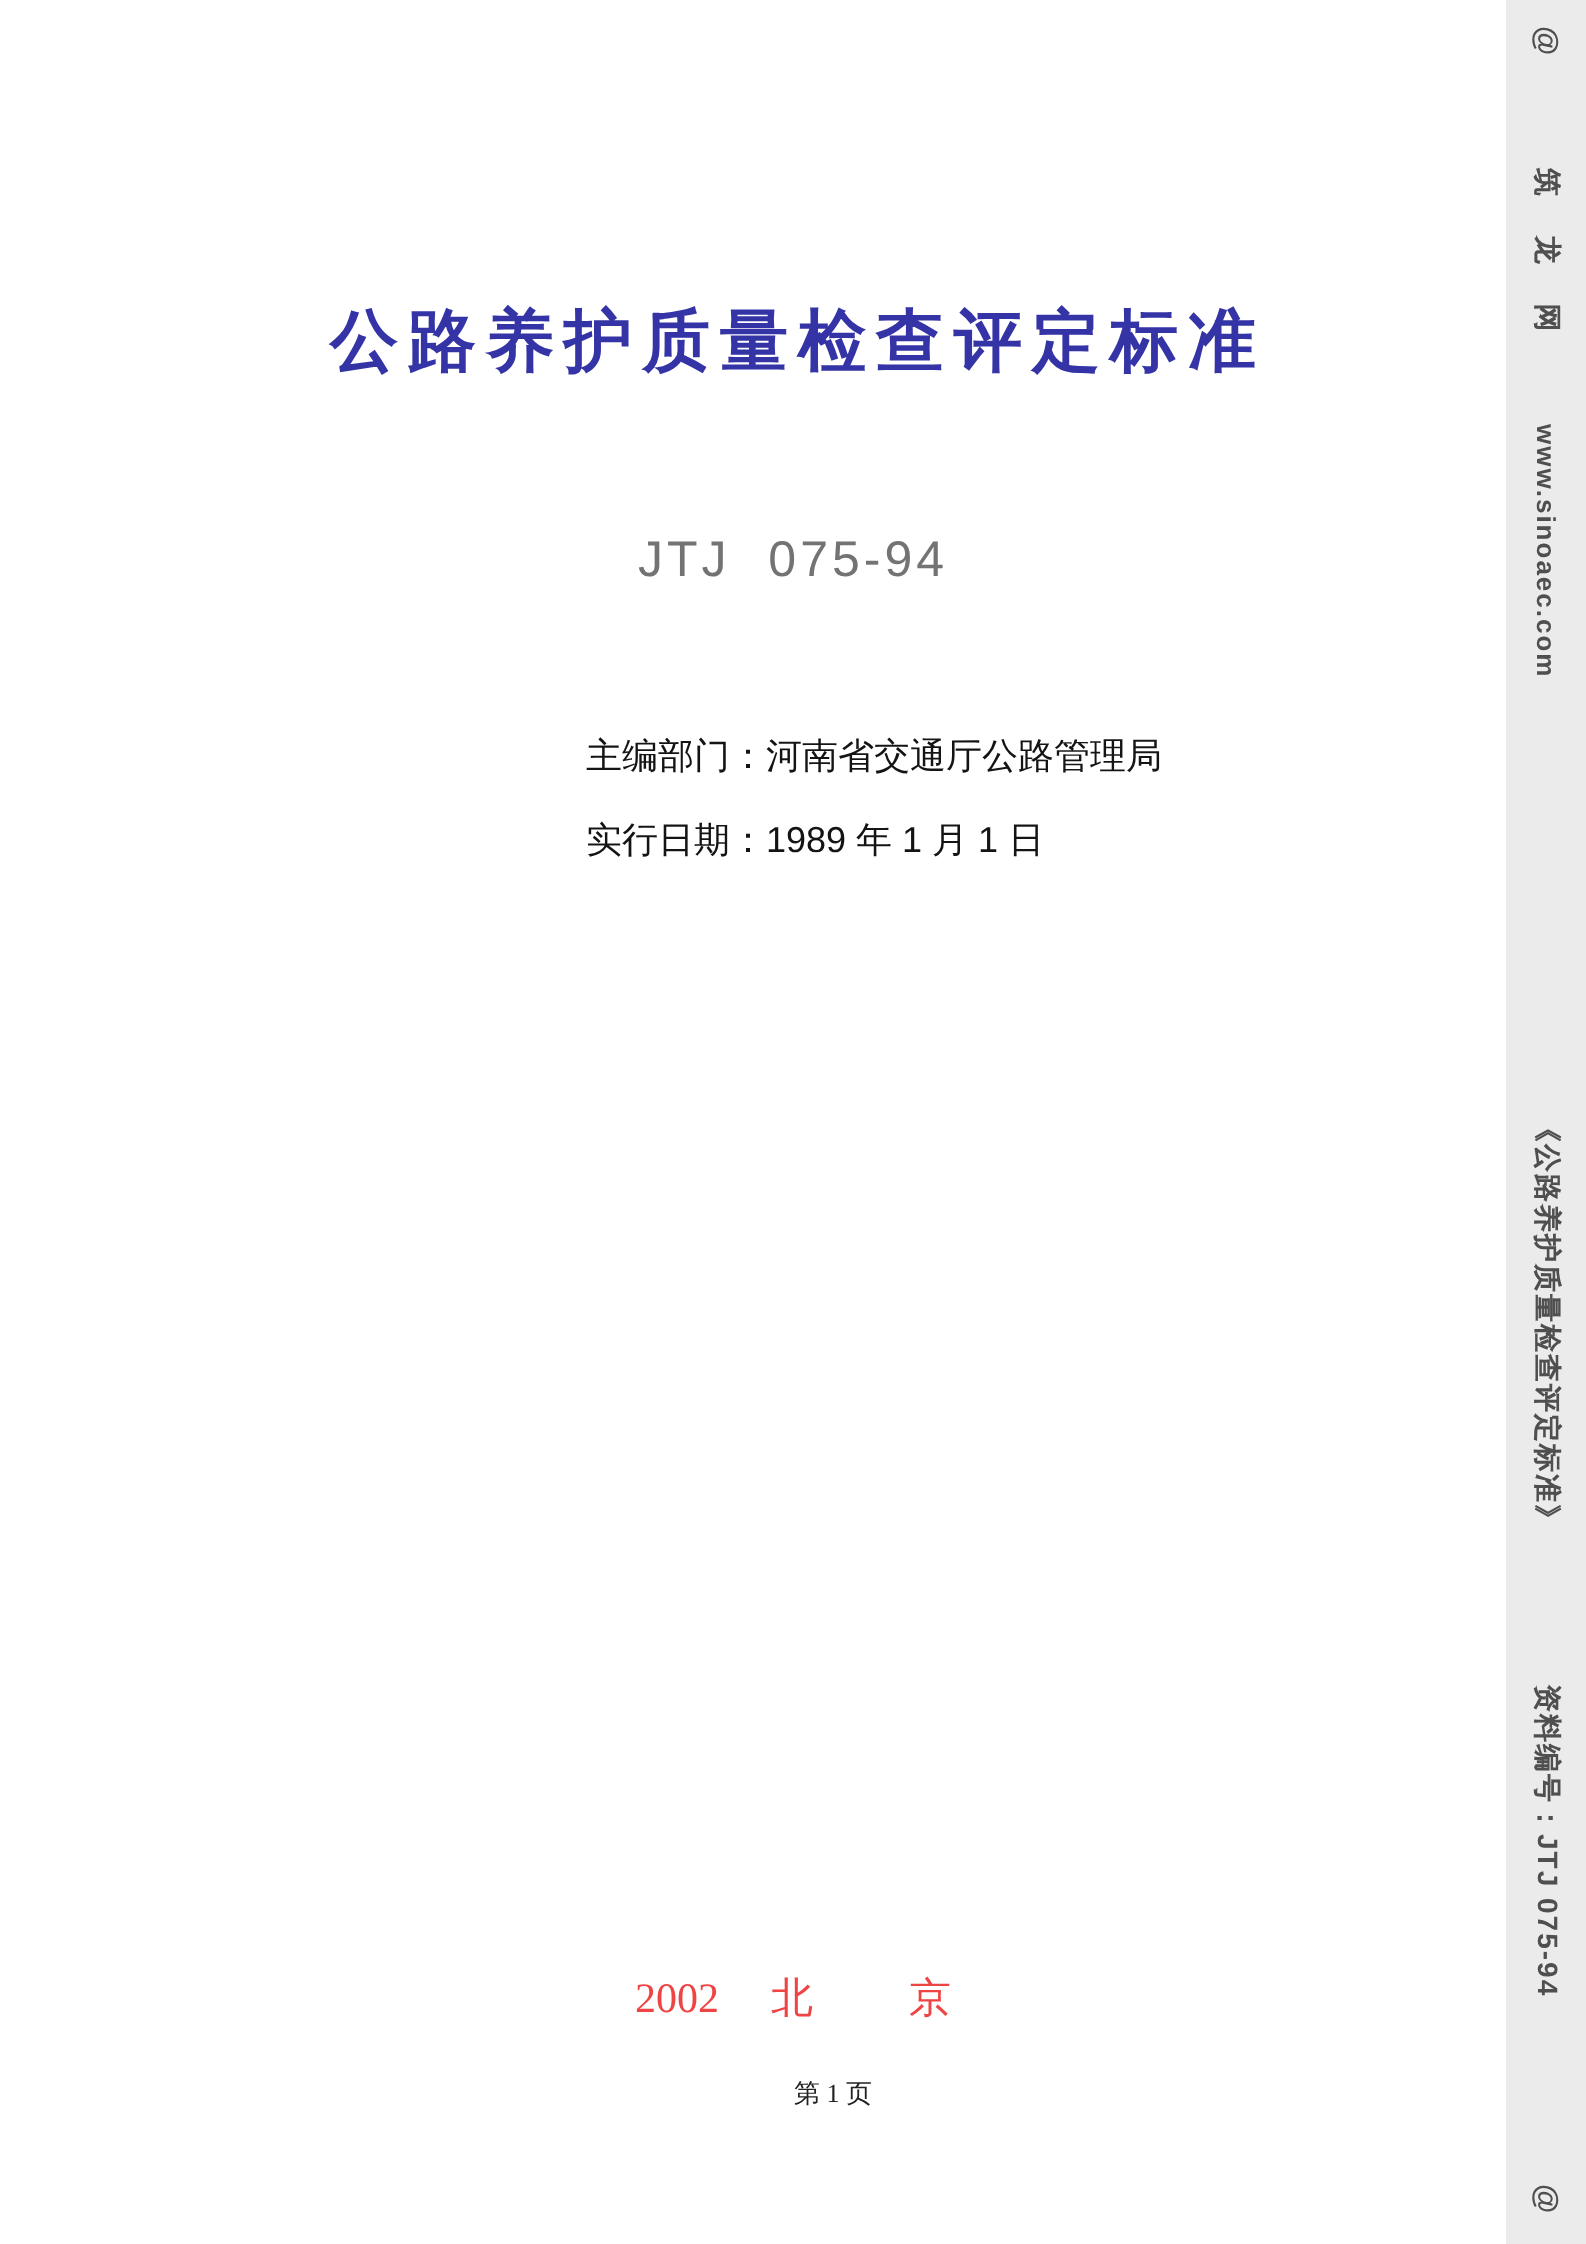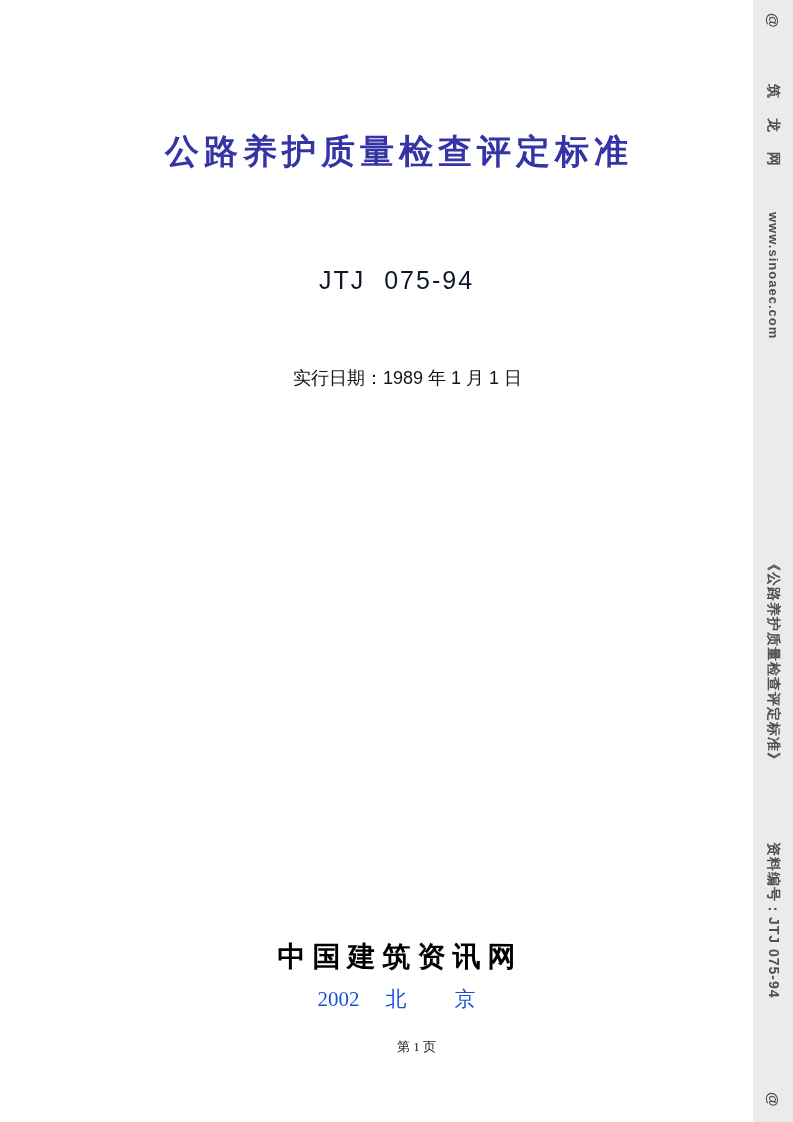--- a/index.html
+++ b/index.html
@@ -8,42 +8,42 @@
     position: relative;
     width: 793px;
     height: 1122px;
     background: #ffffff;
     overflow: hidden;
     font-family: "Liberation Sans", sans-serif;
   }
   
   .doc-title {
     position: absolute;
-    top: 129px;
+    top: 148px;
     left: 0;
     width: 100%;
     text-align: center;
     font-family: Liberation Serif, serif;
     font-weight: bold;
     font-size: 34px;
     letter-spacing: 5px;
     text-indent: 5px;
     color: #3434a6;
   }
   .std-number {
     position: absolute;
     top: 266px;
     left: 0;
     width: 100%;
     text-align: center;
     font-family: "Liberation Sans", sans-serif;
     font-size: 25px;
     letter-spacing: 2px;
     word-spacing: 10px;
-    color: #0f172a;
+    color: #737373;
   }
   .info-block {
     position: absolute;
     left: 293px;
     top: 369px;
   }
   .info-line {
     font-family: "Liberation Sans", sans-serif;
     font-size: 18px;
     line-height: 18px;
@@ -65,21 +65,21 @@
     color: #000000;
   }
   .pub-line {
     position: absolute;
     top: 985px;
     left: 0;
     width: 100%;
     text-align: center;
     font-family: "Liberation Serif", serif;
     font-size: 21px;
-    color: #1d4ed8;
+    color: #ef4444;
   }
   .pub-line .city1 { margin-left: 26px; }
   .pub-line .city2 { margin-left: 48px; }
   .page-num {
     position: absolute;
     top: 1038px;
     left: 20px; 
     width: 100%;
     text-align: center;
     font-family: "Liberation Serif", serif;
@@ -116,24 +116,24 @@
 </head>
 <body>
 
 <div class="page">
 
   <h1 class="doc-title">公路养护质量检查评定标准</h1>
 
   <div class="std-number">JTJ 075-94</div>
 
   <div class="info-block">
+    <div class="info-line">主编部门：河南省交通厅公路管理局</div>
     <div class="info-line">实行日期：1989 年 1 月 1 日</div>
   </div>
 
-  <div class="publisher">中国建筑资讯网</div>
 
   <div class="pub-line">
     <span>2002</span><span class="city1">北</span><span class="city2">京</span>
   </div>
 
   <div class="page-num">第 1 页</div>
 
   <div class="sidebar">
     <span class="sb sb-at-top">@</span>
     <span class="sb sb-site">筑 龙 网</span>

